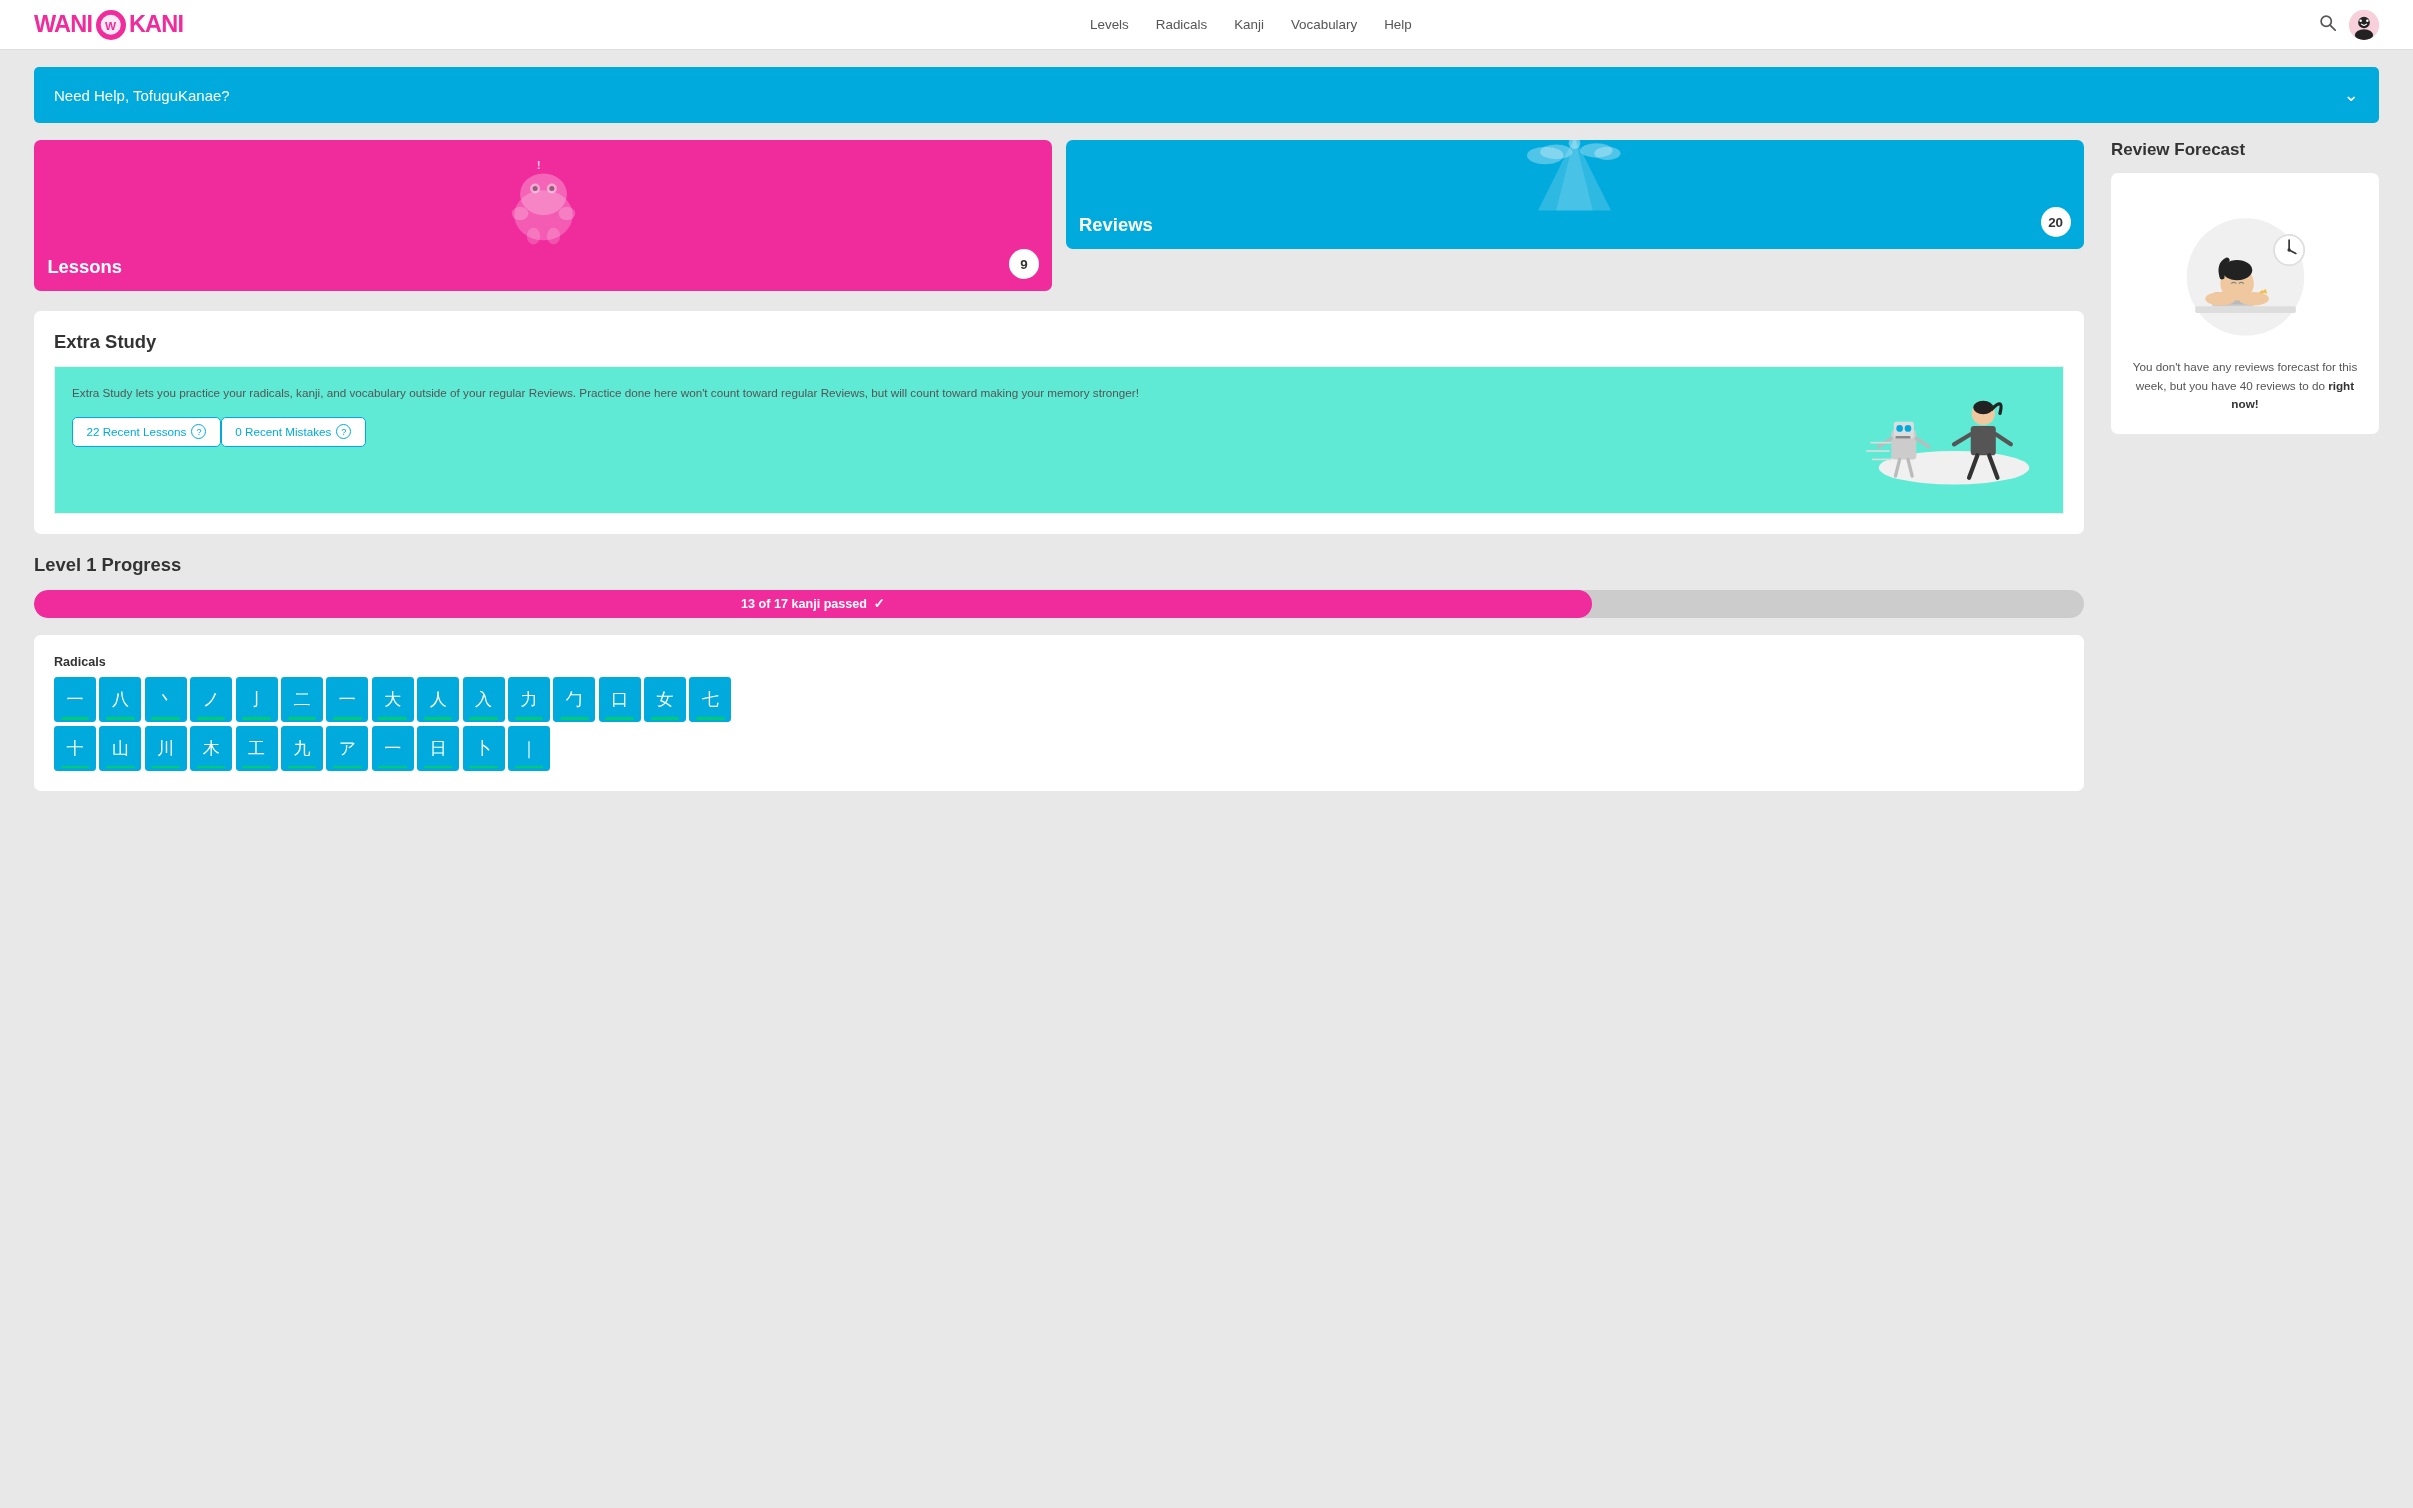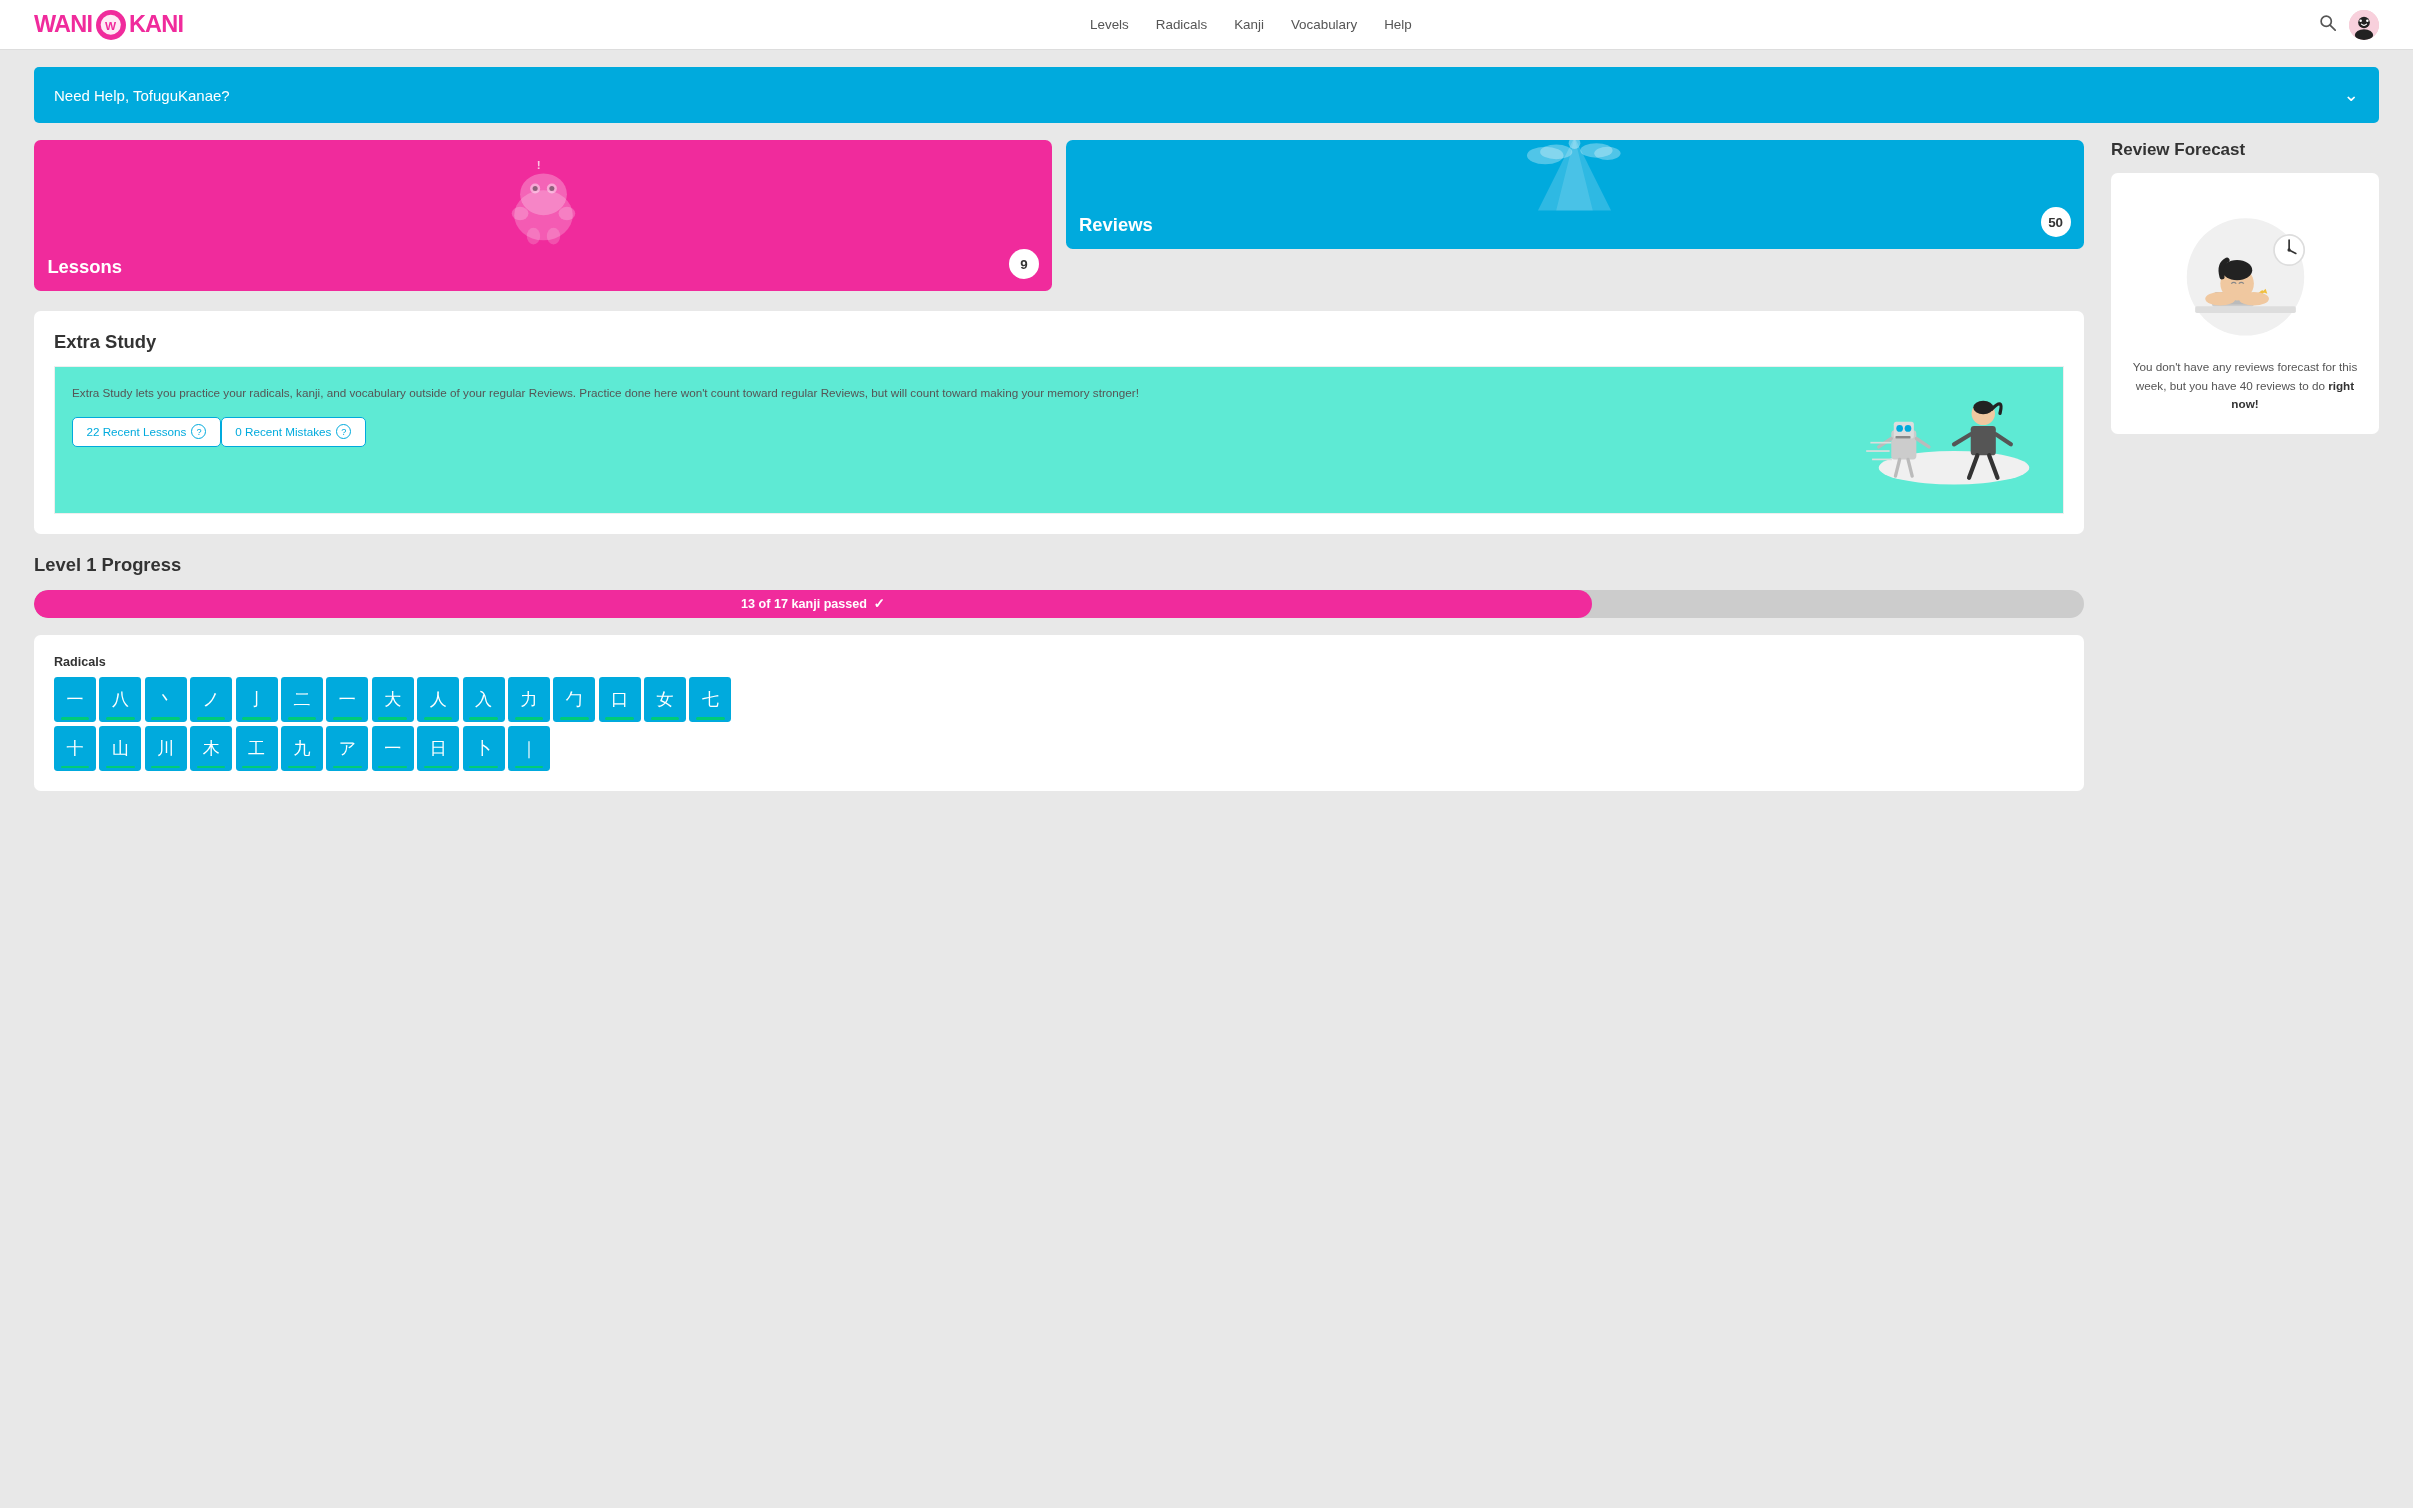--- a/index.html
+++ b/index.html
@@ -164,21 +164,21 @@
             <polygon points="80,10 55,110 105,110" fill="white" opacity="0.15"></polygon>
 
             <circle cx="80" cy="18" r="8" fill="white" opacity="0.4"></circle>
 
             <line x1="80" y1="10" x2="80" y2="-2" stroke="white" stroke-width="2" opacity="0.6"></line>
             <polygon points="80,0 92,4 80,8" fill="white" opacity="0.6"></polygon>
           </svg>
         </div>
         <span class="card-label">Reviews</span>
         <div class="card-badge">
-          <span>50</span>
+          <span>20</span>
         </div>
       </div>
     </div>
 
     <div class="section-box">
       <div class="section-title">Extra Study</div>
       <div style="background: #5eead4; border: 0.8px solid #eee; border-radius: 0; padding: 17px; display: flex; gap: 17px; align-items: flex-start;">
         <div class="extra-study-text">
           <p class="extra-study-desc">Extra Study lets you practice your radicals, kanji, and vocabulary outside of your regular Reviews. Practice done here won't count toward regular Reviews, but will count toward making your memory stronger!</p>
           <div class="extra-study-buttons">

